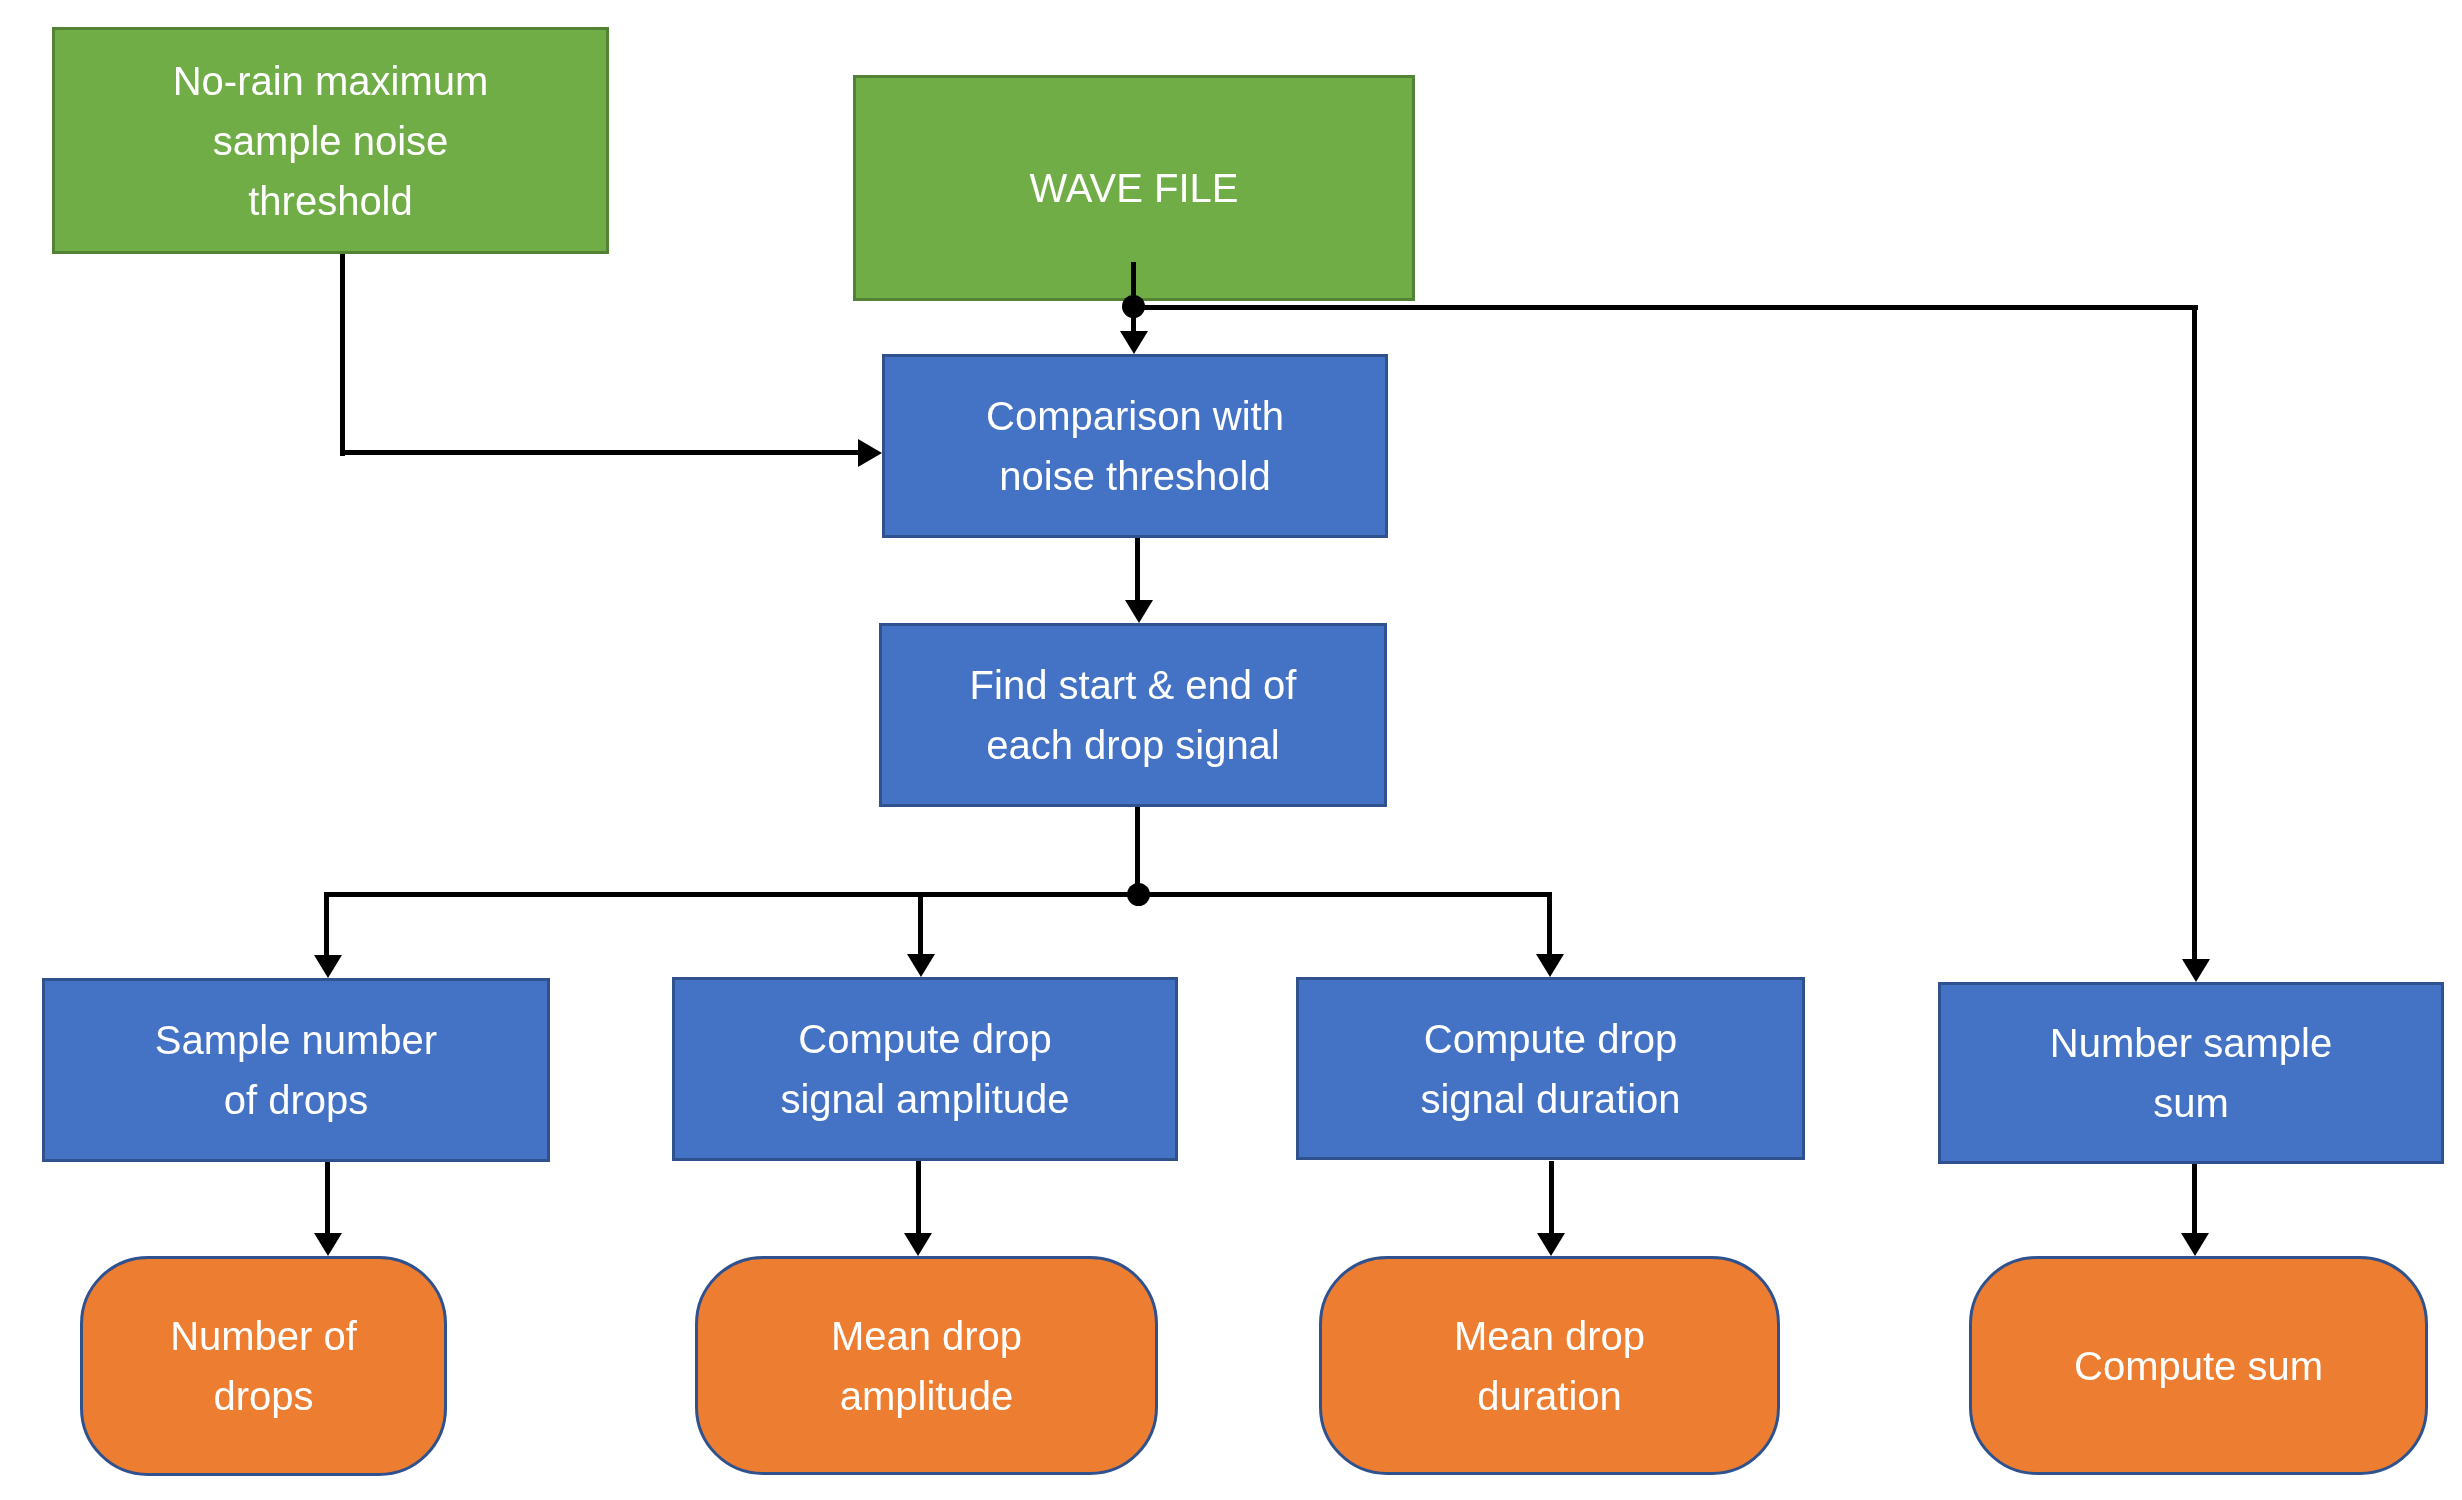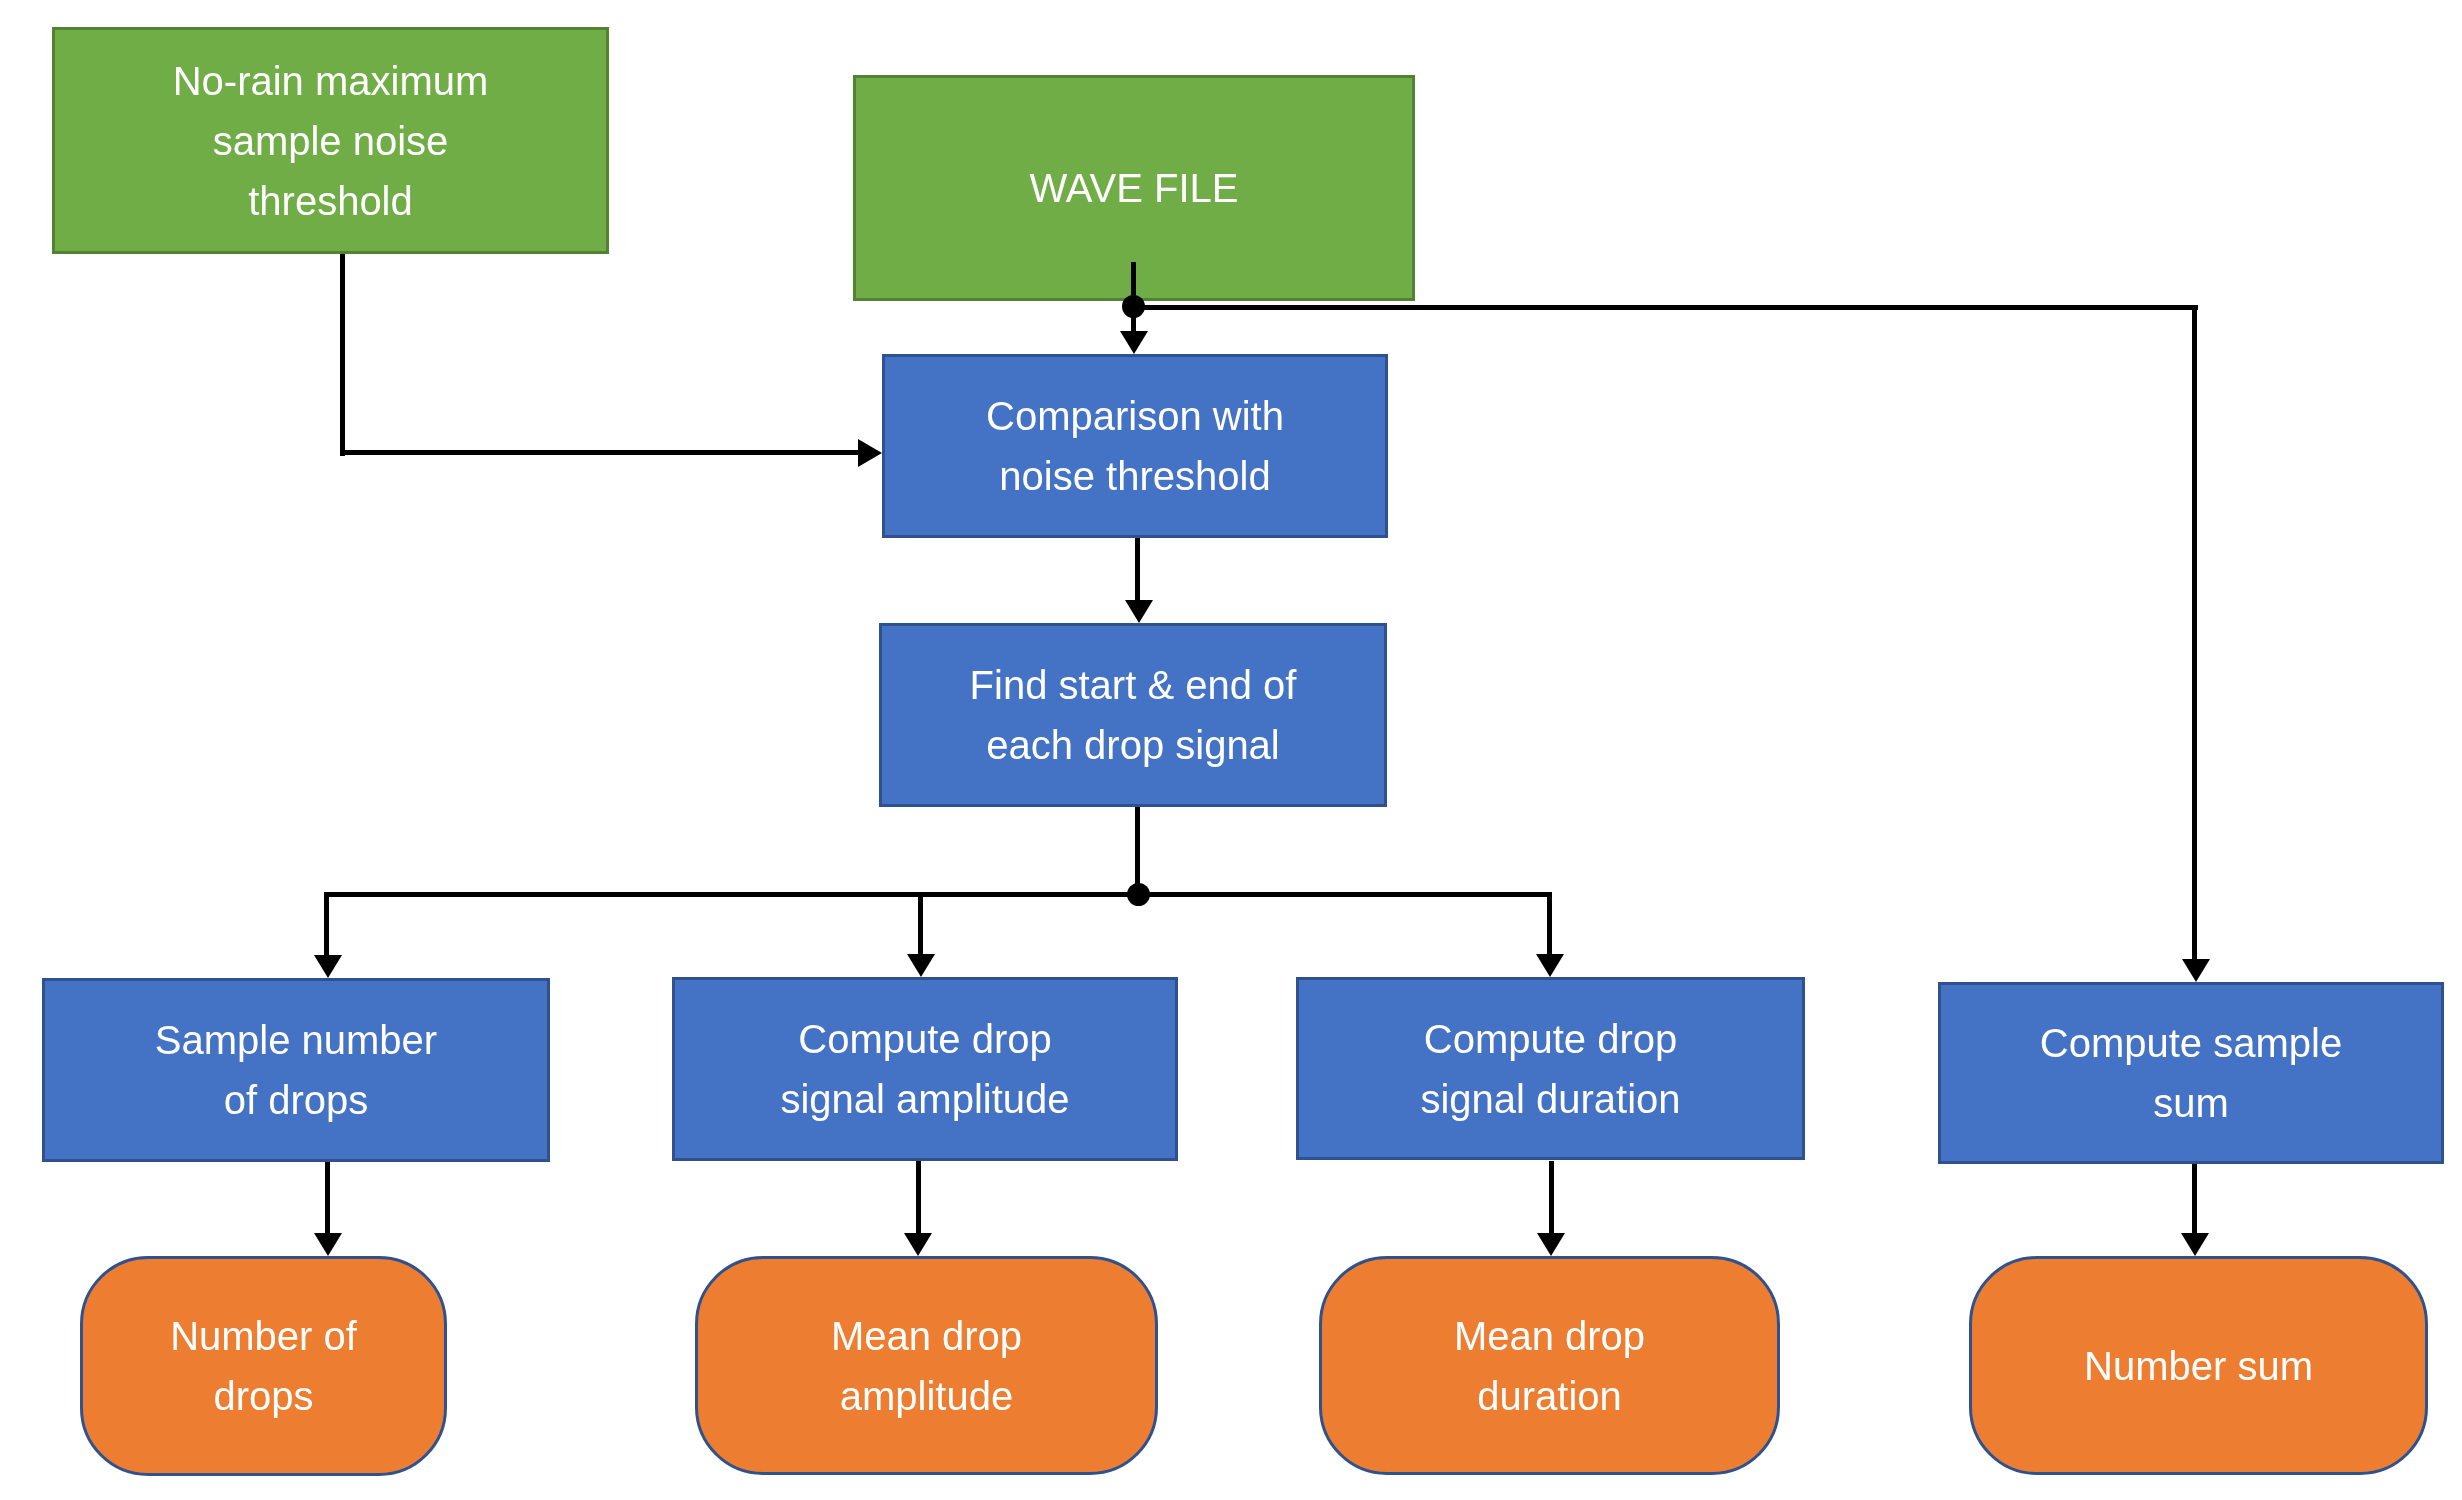--- a/index.html
+++ b/index.html
@@ -73,41 +73,41 @@
     <span>Compute drop
 signal amplitude</span>
   </div>
 
   <div class="node process" style="left:1296px;top:977px;width:509px;height:183px;">
     <span>Compute drop
 signal duration</span>
   </div>
 
   <div class="node process" style="left:1938px;top:982px;width:506px;height:182px;">
-    <span>Compute sample
+    <span>Number sample
 sum</span>
   </div>
 
   <div class="node output" style="left:80px;top:1256px;width:367px;height:220px;">
     <span>Number of
 drops</span>
   </div>
 
   <div class="node output" style="left:695px;top:1256px;width:463px;height:219px;">
     <span>Mean drop
 amplitude</span>
   </div>
 
   <div class="node output" style="left:1319px;top:1256px;width:461px;height:219px;">
     <span>Mean drop
 duration</span>
   </div>
 
   <div class="node output" style="left:1969px;top:1256px;width:459px;height:219px;">
-    <span>Number sum</span>
+    <span>Compute sum</span>
   </div>
 
   <div class="v-line" style="left:1131px;top:262px;height:73px;"></div>
   <div class="arrow-down" style="left:1120px;top:331px;"></div>
   <div class="dot" style="left:1122px;top:295px;"></div>
 
   <div class="h-line" style="left:1134px;top:305px;width:1064px;"></div>
   <div class="v-line" style="left:2192px;top:305px;height:654px;"></div>
   <div class="arrow-down" style="left:2182px;top:959px;"></div>
 

